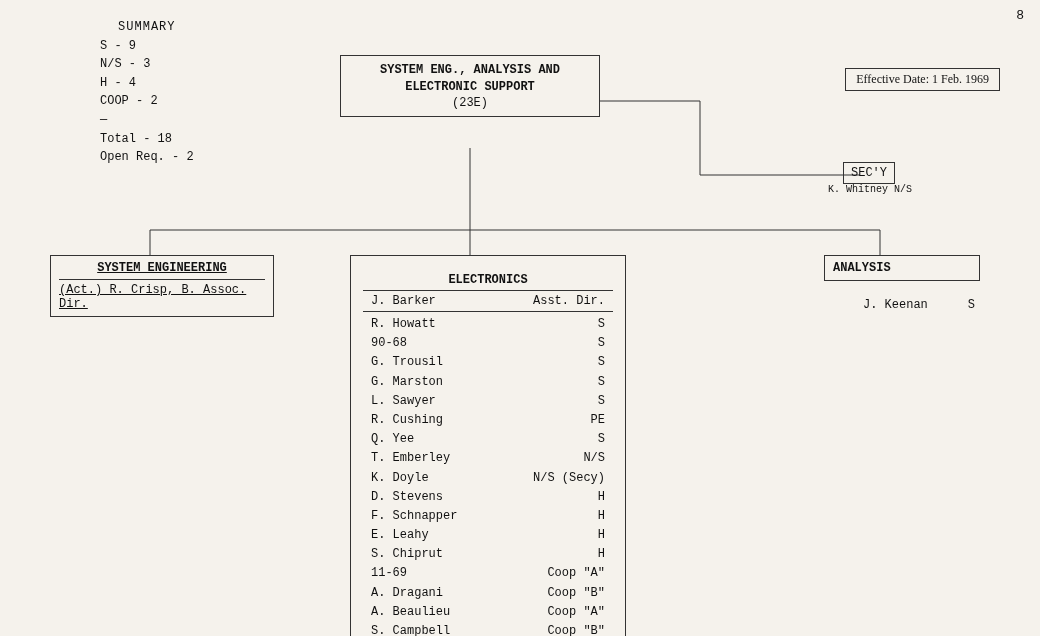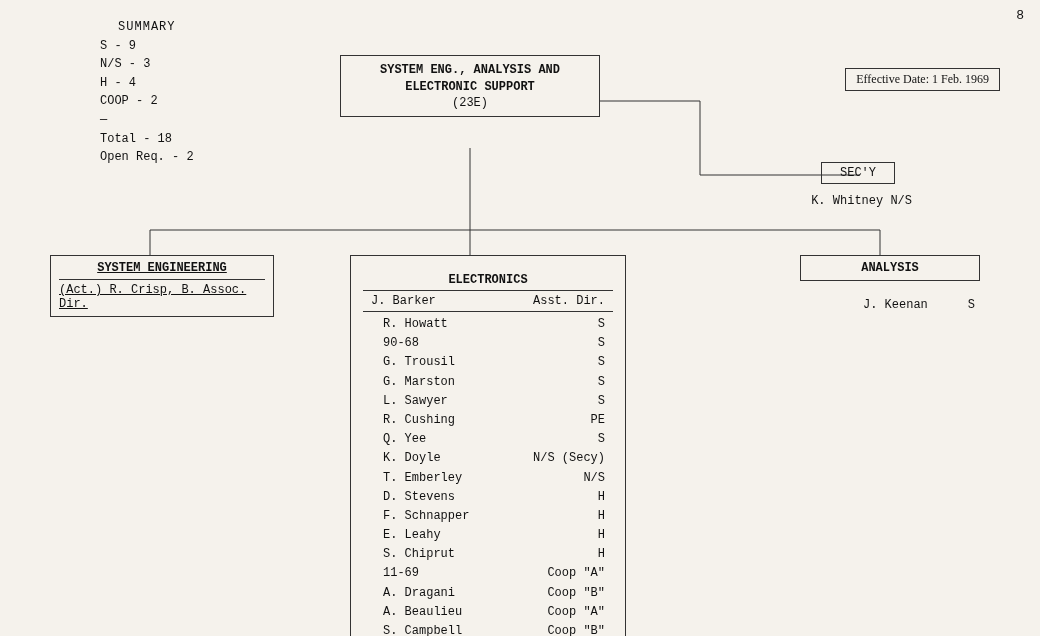--- a/index.html
+++ b/index.html
@@ -85,31 +85,31 @@
       text-align: left;
       padding-top: 2px;
       border-top: 1px solid #333;
       margin-top: 4px;
     }
 
     
     .secy-box {
       right: 145px;
       top: 162px;
-      width: 74px;
+      width: 52px;
       padding: 3px 6px;
       text-align: center;
       font-size: 12px;
     }
 
     .secy-label-below {
       position: absolute;
       right: 128px;
-      top: 194px;
-      font-size: 12px;
+      top: 184px;
+      font-size: 10px;
     }
 
     
     .sys-eng-box {
       left: 50px;
       top: 255px;
       width: 224px;
       padding: 5px 8px;
       text-align: center;
       text-decoration: underline;
@@ -139,33 +139,32 @@
     }
 
     .electronics-staff {
       padding: 3px 8px 5px 8px;
     }
 
     .staff-row {
       display: flex;
       justify-content: space-between;
       line-height: 1.6;
-      margin-left: 12px;
     }
 
     .staff-name {
       min-width: 110px;
     }
 
     .analysis-box {
       right: 60px;
       top: 255px;
-      width: 180px;
+      width: 156px;
       padding: 5px 8px;
-      text-align: center;
+      text-align: left;
     }
 
     .analysis-staff {
       position: absolute;
       right: 65px;
       top: 298px;
       font-size: 12px;
       display: flex;
       gap: 40px;
     }
@@ -272,26 +271,26 @@
         </div>
         <div class="staff-row">
           <span class="staff-name">R. Cushing</span>
           <span>PE</span>
         </div>
         <div class="staff-row">
           <span class="staff-name">Q. Yee</span>
           <span>S</span>
         </div>
         <div class="staff-row">
+          <span class="staff-name">T. Emberley</span>
+          <span>N/S</span>
+        </div>
+        <div class="staff-row">
           <span class="staff-name">K. Doyle</span>
           <span>N/S (Secy)</span>
-        </div>
-        <div class="staff-row">
-          <span class="staff-name">T. Emberley</span>
-          <span>N/S</span>
         </div>
         <div class="staff-row">
           <span class="staff-name">D. Stevens</span>
           <span>H</span>
         </div>
         <div class="staff-row">
           <span class="staff-name">F. Schnapper</span>
           <span>H</span>
         </div>
         <div class="staff-row">

